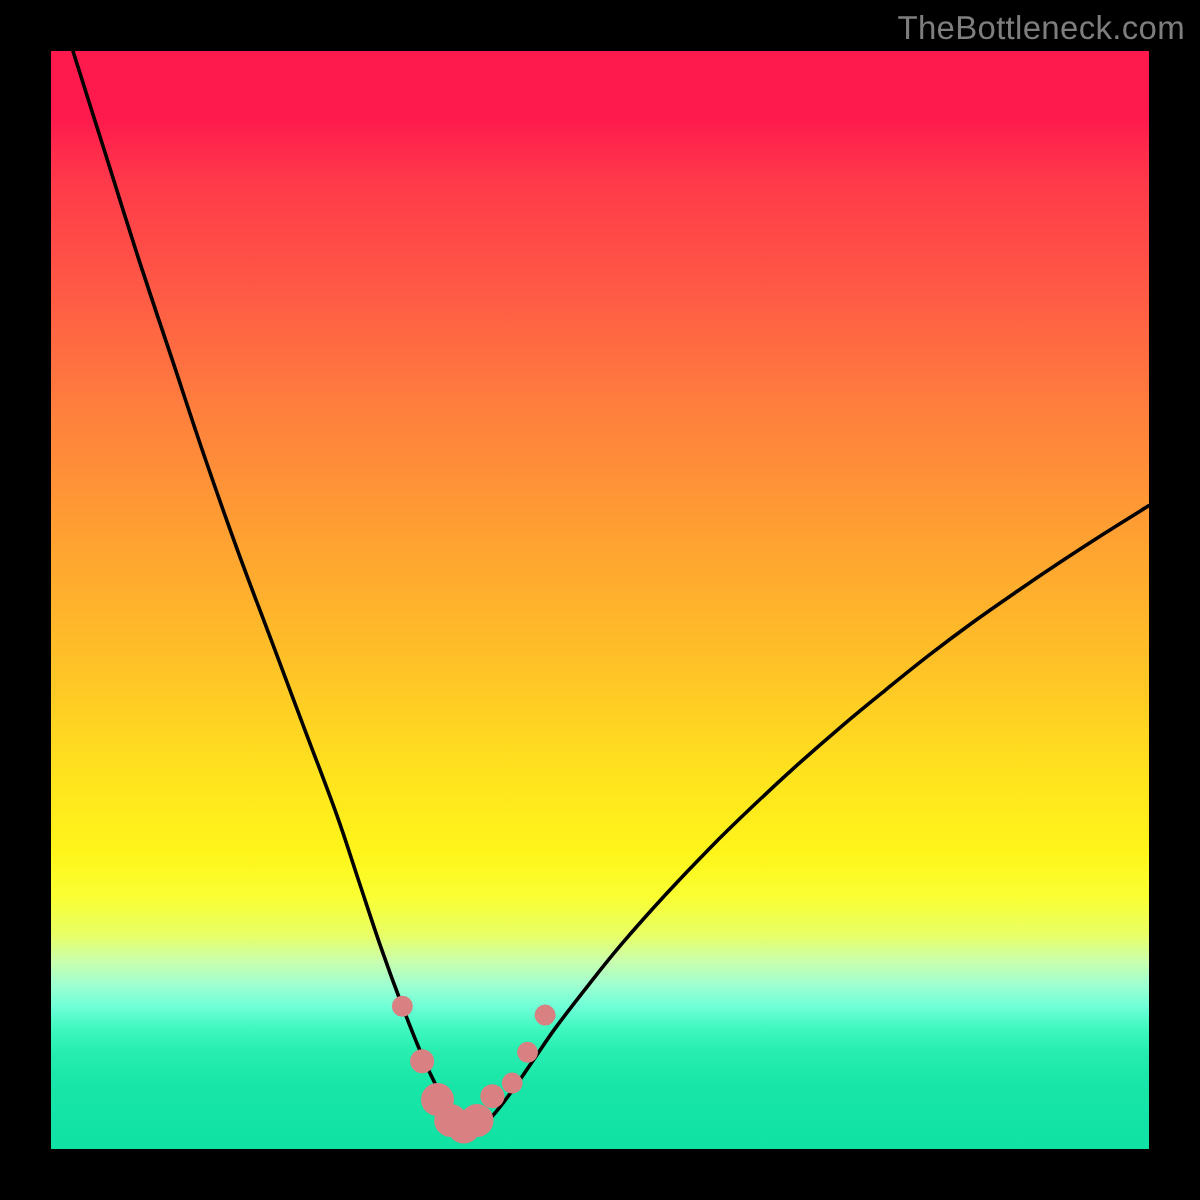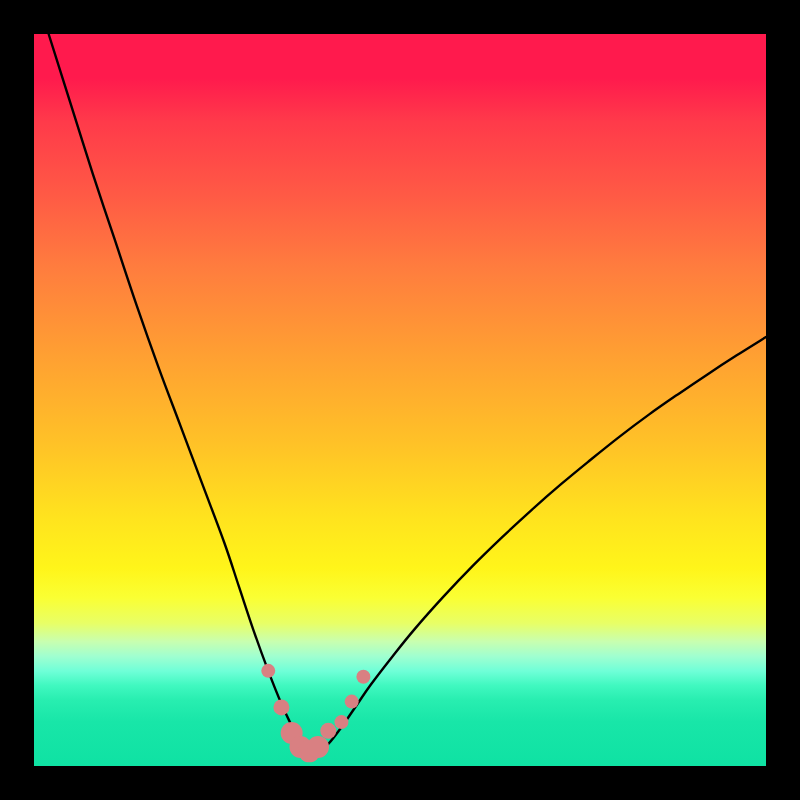--- a/index.html
+++ b/index.html
@@ -79,13 +79,14 @@
           <circle cx="266.45" cy="712.97" r="11" fill="#d98082" stroke="#c76a6c" stroke-width="0"></circle>
           <circle cx="275.23" cy="717.36" r="11" fill="#d98082" stroke="#c76a6c" stroke-width="0"></circle>
           <circle cx="284.02" cy="712.97" r="11" fill="#d98082" stroke="#c76a6c" stroke-width="0"></circle>
           <circle cx="294.26" cy="696.86" r="8" fill="#d98082" stroke="#c76a6c" stroke-width="0"></circle>
           <circle cx="307.44" cy="688.08" r="7" fill="#d98082" stroke="#c76a6c" stroke-width="0"></circle>
           <circle cx="317.69" cy="667.58" r="7" fill="#d98082" stroke="#c76a6c" stroke-width="0"></circle>
           <circle cx="329.40" cy="642.70" r="7" fill="#d98082" stroke="#c76a6c" stroke-width="0"></circle>
         </g>
     </svg>
   </div>
+  <div class="watermark">TheBottleneck.com</div>
 </div>
 
 </body></html>

